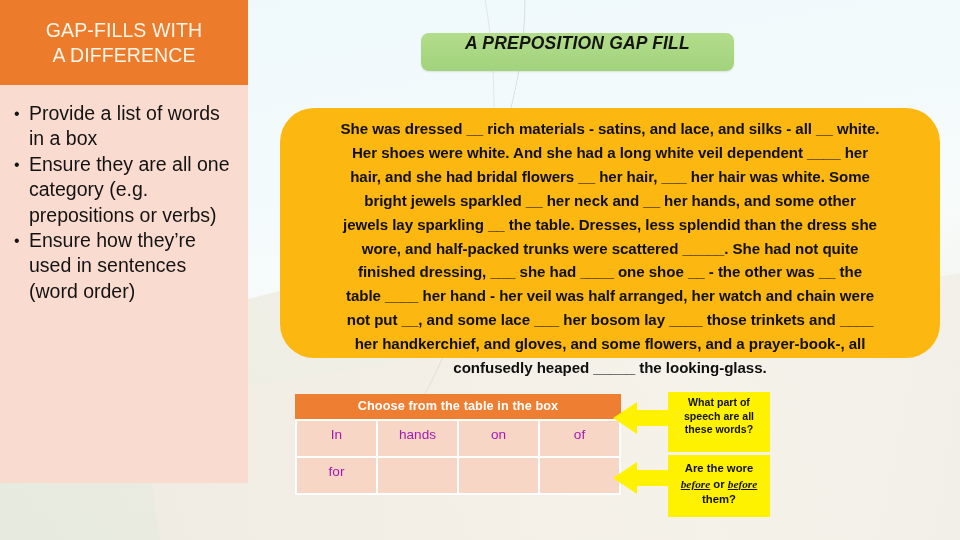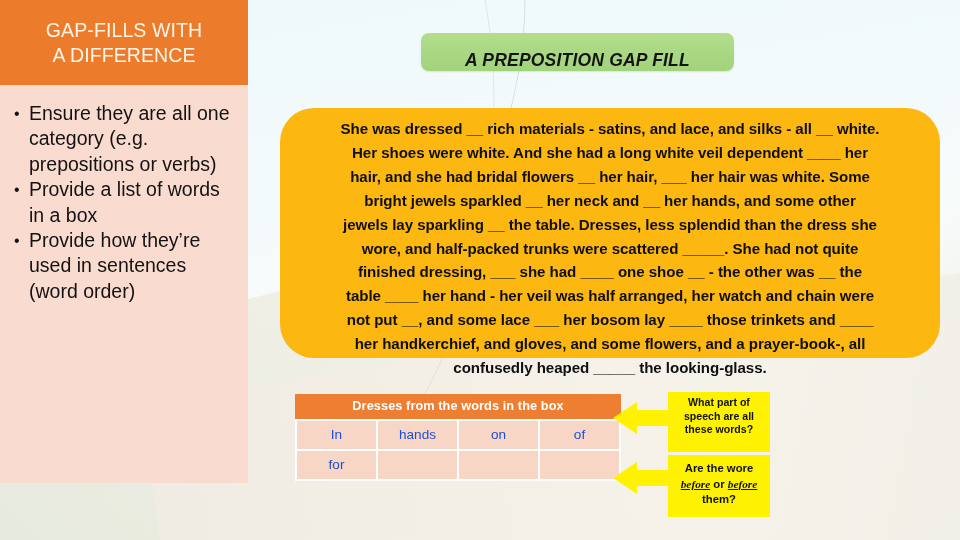--- a/index.html
+++ b/index.html
@@ -133,21 +133,21 @@
   
   .heading-pill {
     position: absolute;
     left: 421px;
     top: 33px;
     width: 313px;
     height: 38px;
     background: linear-gradient(180deg, #b3dd8a 0%, #a9d783 55%, #a2d37c 100%);
     border-radius: 8px;
     display: flex;
-    align-items: flex-end;
+    align-items: flex-start;
     justify-content: center;
     box-shadow: 0 1px 2px rgba(0,0,0,.10);
   }
   .heading-pill-text {
     font-size: 17.5px;
     font-weight: bold;
     font-style: italic;
     color: #141414;
     letter-spacing: .2px;
   }
@@ -198,22 +198,22 @@
   .wordbox-table {
     width: 100%;
     border-collapse: separate;
     border-spacing: 2px;
     table-layout: fixed;
   }
   .wordbox-table td {
     height: 23px;
     text-align: center;
     font-size: 13.6px;
-    color: #1d4ed8;
-    padding: 2px 0 3px 0;
+    color: #a21caf;
+    padding: 2px 0 10px 0;
   }
   .row-shade-a td { background: #f8d6c6; }
   .row-shade-b td { background: #fdf1ec; }
 
   
   .arrow {
     position: absolute;
     width: 58px;
     height: 32px;
   }
@@ -282,23 +282,23 @@
   <div class="bg-arc"></div>
   <div class="bg-arc2"></div>
 
   <div class="title-block">
     <div class="title-text" style="white-space: pre-line;">GAP-FILLS WITH
 A DIFFERENCE</div>
   </div>
 
   <div class="bullets-block">
     <ul class="bullets-list">
+      <li class="bullet-item">Provide a list of words in a box</li>
       <li class="bullet-item">Ensure they are all one category (e.g. prepositions or verbs)</li>
-      <li class="bullet-item">Provide a list of words in a box</li>
-      <li class="bullet-item">Provide how they’re used in sentences (word order)</li>
+      <li class="bullet-item">Ensure how they’re used in sentences (word order)</li>
     </ul>
   </div>
 
   <div class="heading-pill">
     <span class="heading-pill-text">A PREPOSITION GAP FILL</span>
   </div>
 
   <div class="passage-panel">
     <div class="passage-text">She was dressed __ rich materials - satins, and lace, and silks - all __ white.
 Her shoes were white. And she had a long white veil dependent ____ her
@@ -307,21 +307,21 @@
 jewels lay sparkling __ the table. Dresses, less splendid than the dress she
 wore, and half-packed trunks were scattered _____. She had not quite
 finished dressing, ___ she had ____ one shoe __ - the other was __ the
 table ____ her hand - her veil was half arranged, her watch and chain were
 not put __, and some lace ___ her bosom lay ____ those trinkets and ____
 her handkerchief, and gloves, and some flowers, and a prayer-book-, all
 confusedly heaped _____ the looking-glass.</div>
   </div>
 
   <div class="wordbox">
-    <div class="wordbox-header">Dresses from the words in the box</div>
+    <div class="wordbox-header">Choose from the table in the box</div>
     <table class="wordbox-table">
       <tbody>
         <tr class="row-shade-a">
           <td>In</td>
           <td>hands</td>
           <td>on</td>
           <td>of</td>
         </tr>
         <tr class="row-shade-a">
           <td>for</td>

